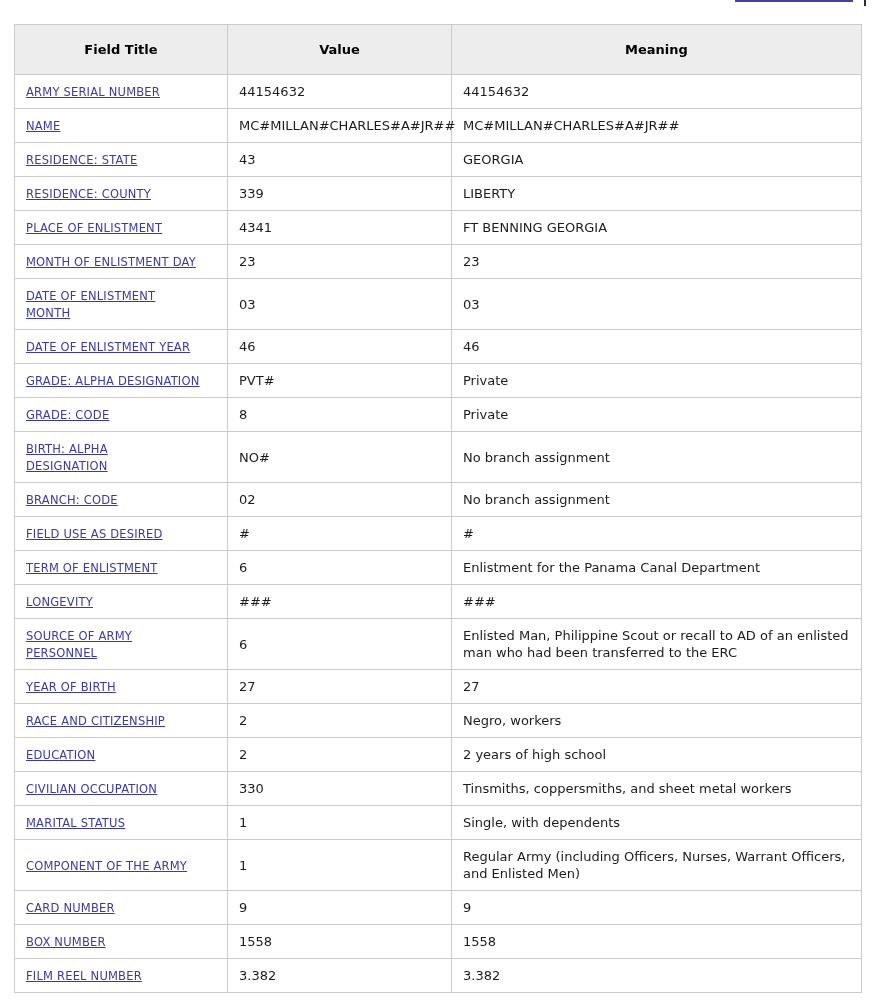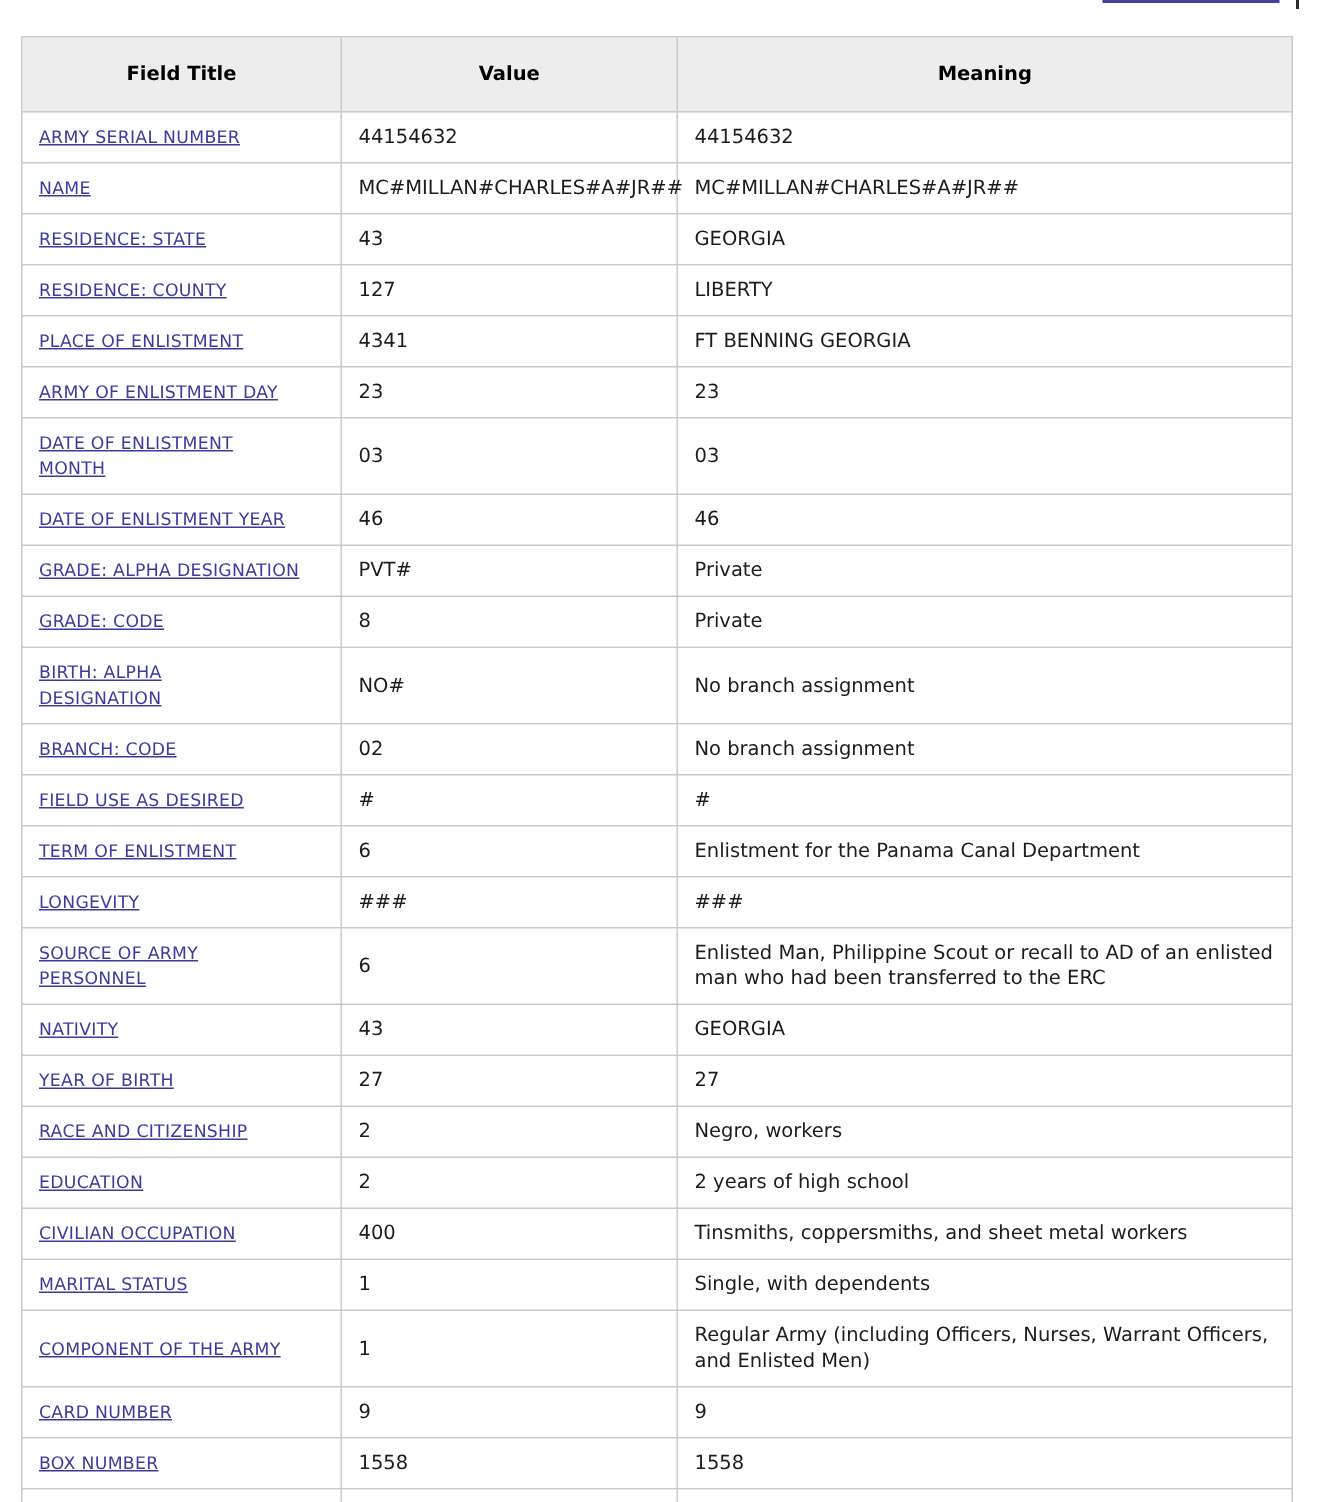--- a/index.html
+++ b/index.html
@@ -107,30 +107,30 @@
           <td class="c-value">MC#MILLAN#CHARLES#A#JR##</td>
           <td class="c-meaning">MC#MILLAN#CHARLES#A#JR##</td>
         </tr>
         <tr>
           <td class="c-field"><a href="#" class="field-link">RESIDENCE: STATE</a></td>
           <td class="c-value">43</td>
           <td class="c-meaning">GEORGIA</td>
         </tr>
         <tr>
           <td class="c-field"><a href="#" class="field-link">RESIDENCE: COUNTY</a></td>
-          <td class="c-value">127</td>
+          <td class="c-value">339</td>
           <td class="c-meaning">LIBERTY</td>
         </tr>
         <tr>
           <td class="c-field"><a href="#" class="field-link">PLACE OF ENLISTMENT</a></td>
           <td class="c-value">4341</td>
           <td class="c-meaning">FT BENNING GEORGIA</td>
         </tr>
         <tr>
-          <td class="c-field"><a href="#" class="field-link">ARMY OF ENLISTMENT DAY</a></td>
+          <td class="c-field"><a href="#" class="field-link">MONTH OF ENLISTMENT DAY</a></td>
           <td class="c-value">23</td>
           <td class="c-meaning">23</td>
         </tr>
         <tr>
           <td class="c-field"><a href="#" class="field-link">DATE OF ENLISTMENT
 MONTH</a></td>
           <td class="c-value">03</td>
           <td class="c-meaning">03</td>
         </tr>
         <tr>
@@ -174,42 +174,37 @@
           <td class="c-value">###</td>
           <td class="c-meaning">###</td>
         </tr>
         <tr>
           <td class="c-field"><a href="#" class="field-link">SOURCE OF ARMY
 PERSONNEL</a></td>
           <td class="c-value">6</td>
           <td class="c-meaning">Enlisted Man, Philippine Scout or recall to AD of an enlisted man who had been transferred to the ERC</td>
         </tr>
         <tr>
-          <td class="c-field"><a href="#" class="field-link">NATIVITY</a></td>
-          <td class="c-value">43</td>
-          <td class="c-meaning">GEORGIA</td>
-        </tr>
-        <tr>
           <td class="c-field"><a href="#" class="field-link">YEAR OF BIRTH</a></td>
           <td class="c-value">27</td>
           <td class="c-meaning">27</td>
         </tr>
         <tr>
           <td class="c-field"><a href="#" class="field-link">RACE AND CITIZENSHIP</a></td>
           <td class="c-value">2</td>
           <td class="c-meaning">Negro, workers</td>
         </tr>
         <tr>
           <td class="c-field"><a href="#" class="field-link">EDUCATION</a></td>
           <td class="c-value">2</td>
           <td class="c-meaning">2 years of high school</td>
         </tr>
         <tr>
           <td class="c-field"><a href="#" class="field-link">CIVILIAN OCCUPATION</a></td>
-          <td class="c-value">400</td>
+          <td class="c-value">330</td>
           <td class="c-meaning">Tinsmiths, coppersmiths, and sheet metal workers</td>
         </tr>
         <tr>
           <td class="c-field"><a href="#" class="field-link">MARITAL STATUS</a></td>
           <td class="c-value">1</td>
           <td class="c-meaning">Single, with dependents</td>
         </tr>
         <tr>
           <td class="c-field"><a href="#" class="field-link">COMPONENT OF THE ARMY</a></td>
           <td class="c-value">1</td>

